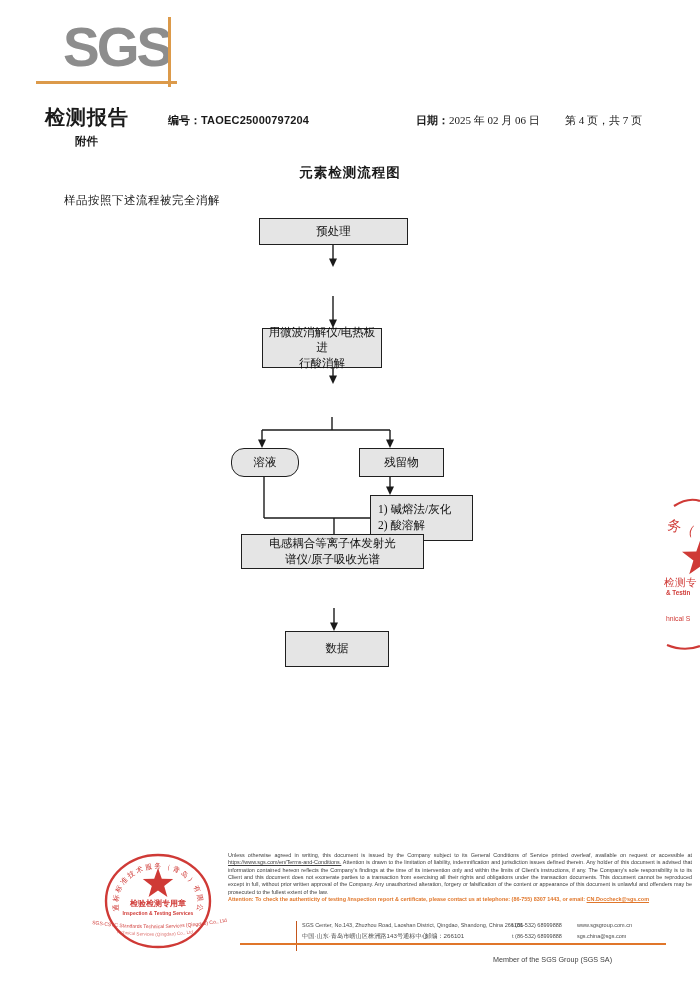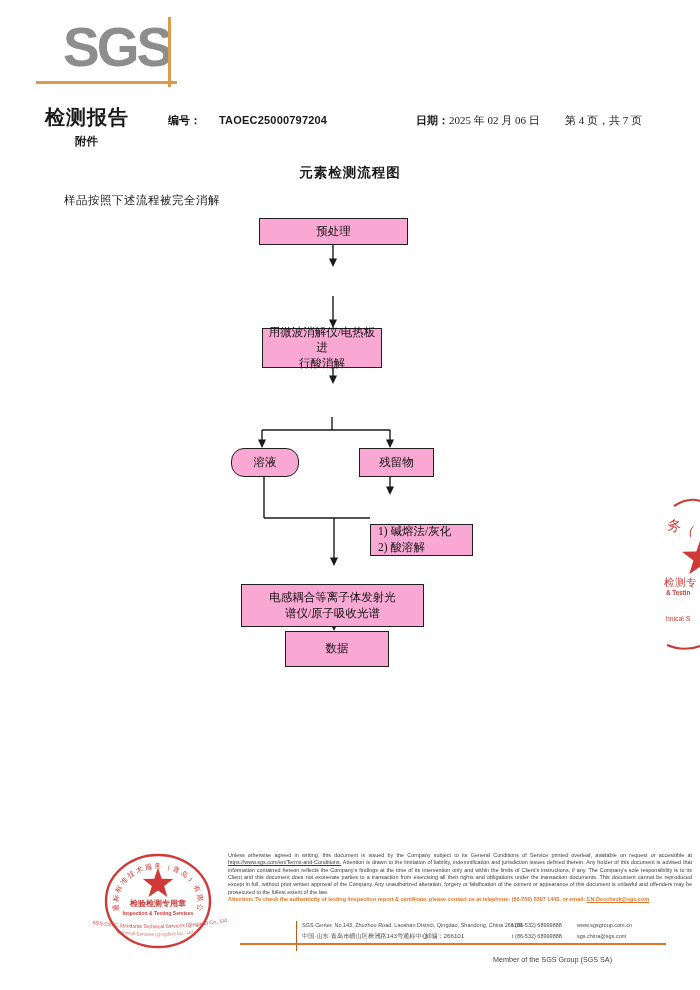--- a/index.html
+++ b/index.html
@@ -10,26 +10,26 @@
   .abs{position:absolute;}
   
   .logo-text{left:63px;top:20px;font-family:"Liberation Sans","DejaVu Sans",sans-serif;
     font-weight:800;font-size:55px;line-height:55px;color:#8d8d8d;letter-spacing:-3px;}
   .logo-hline{left:36px;top:81px;width:141px;height:2.5px;background:#dc9a4a;}
   .logo-vline{left:168px;top:17px;width:2.5px;height:70px;background:#dc9a4a;}
   .report-title{left:45px;top:104px;font-size:20px;font-weight:bold;letter-spacing:1px;}
   .attach{left:75px;top:134px;font-size:11.5px;font-weight:bold;}
   .meta{top:113px;font-size:11px;}
   .meta b{font-weight:bold;}
-  .meta .val{font-family:"Liberation Sans","DejaVu Sans",sans-serif;font-weight:bold;letter-spacing:.2px;margin-left:18px;}
+  .meta .val{font-family:"Liberation Sans","DejaVu Sans",sans-serif;font-weight:bold;letter-spacing:.2px;}
   
   .flow-title{left:0;top:164px;width:700px;text-align:center;font-size:13.5px;font-weight:bold;letter-spacing:1px;}
   .flow-intro{left:64px;top:193px;font-size:11.5px;letter-spacing:.5px;}
   .fsvg{left:0;top:0;pointer-events:none;}
-  .box{position:absolute;box-sizing:border-box;border:1.6px solid #1f1f1f;background:#f9a8d4;
+  .box{position:absolute;box-sizing:border-box;border:1.6px solid #1f1f1f;background:#e5e5e5;
     display:flex;align-items:center;justify-content:center;text-align:center;
     font-size:11.5px;line-height:1.35;color:#111;}
   .box .two{display:block;}
   .box-left{flex-direction:column;align-items:flex-start;justify-content:center;
     text-align:left;padding-left:7px;}
   
   .disc{left:228px;top:852px;width:464px;font-family:"Liberation Sans","DejaVu Sans",sans-serif;
     font-size:5.45px;line-height:1.35;color:#3d3d3d;text-align:justify;}
   .disc p{margin:0;}
   .disc .url{text-decoration:underline;color:#3d3d3d;}
@@ -92,26 +92,26 @@
       <polygon points="330,622.5 338,622.5 334,631"></polygon>
     </g>
   </svg>
 
   <div class="box" style="left:259px;top:218px;width:149px;height:27px;">预处理</div>
   <div class="box" style="left:262px;top:328px;width:120px;height:40px;">
     <span class="two"><span>用微波消解仪/电热板进</span><br>
     <span>行酸消解</span></span>
   </div>
   <div class="box" style="left:231px;top:448px;width:68px;height:29px;border-radius:13px;">溶液</div>
-  <div class="box" style="left:359px;top:448px;width:75px;height:29px;">残留物</div>
-  <div class="box box-left" style="left:370px;top:495px;width:103px;height:32px;margin-top:29px;">
+  <div class="box" style="left:359px;top:448px;width:85px;height:29px;">残留物</div>
+  <div class="box box-left" style="left:370px;top:495px;width:103px;height:46px;">
     <span>1) 碱熔法/灰化</span>
     <span>2) 酸溶解</span>
   </div>
-  <div class="box" style="left:241px;top:584px;width:183px;height:43px;">
+  <div class="box" style="left:241px;top:534px;width:183px;height:35px;">
     <span class="two"><span>电感耦合等离子体发射光</span><br>
     <span>谱仪/原子吸收光谱</span></span>
   </div>
   <div class="box" style="left:285px;top:631px;width:104px;height:36px;">数据</div>
 
   <div class="abs stamp stamp-right-clip">
     <svg width="36" height="166" viewBox="0 0 36 166">
       <g fill="#cc2a26" stroke="none" font-family="Liberation Serif, DejaVu Serif, serif">
         <path d="M 10,12 Q 24,3 36,7" stroke="#cc2a26" stroke-width="2.2" fill="none"></path>
         <text x="4" y="37" font-size="14" transform="rotate(14 12 30)">务（</text>

